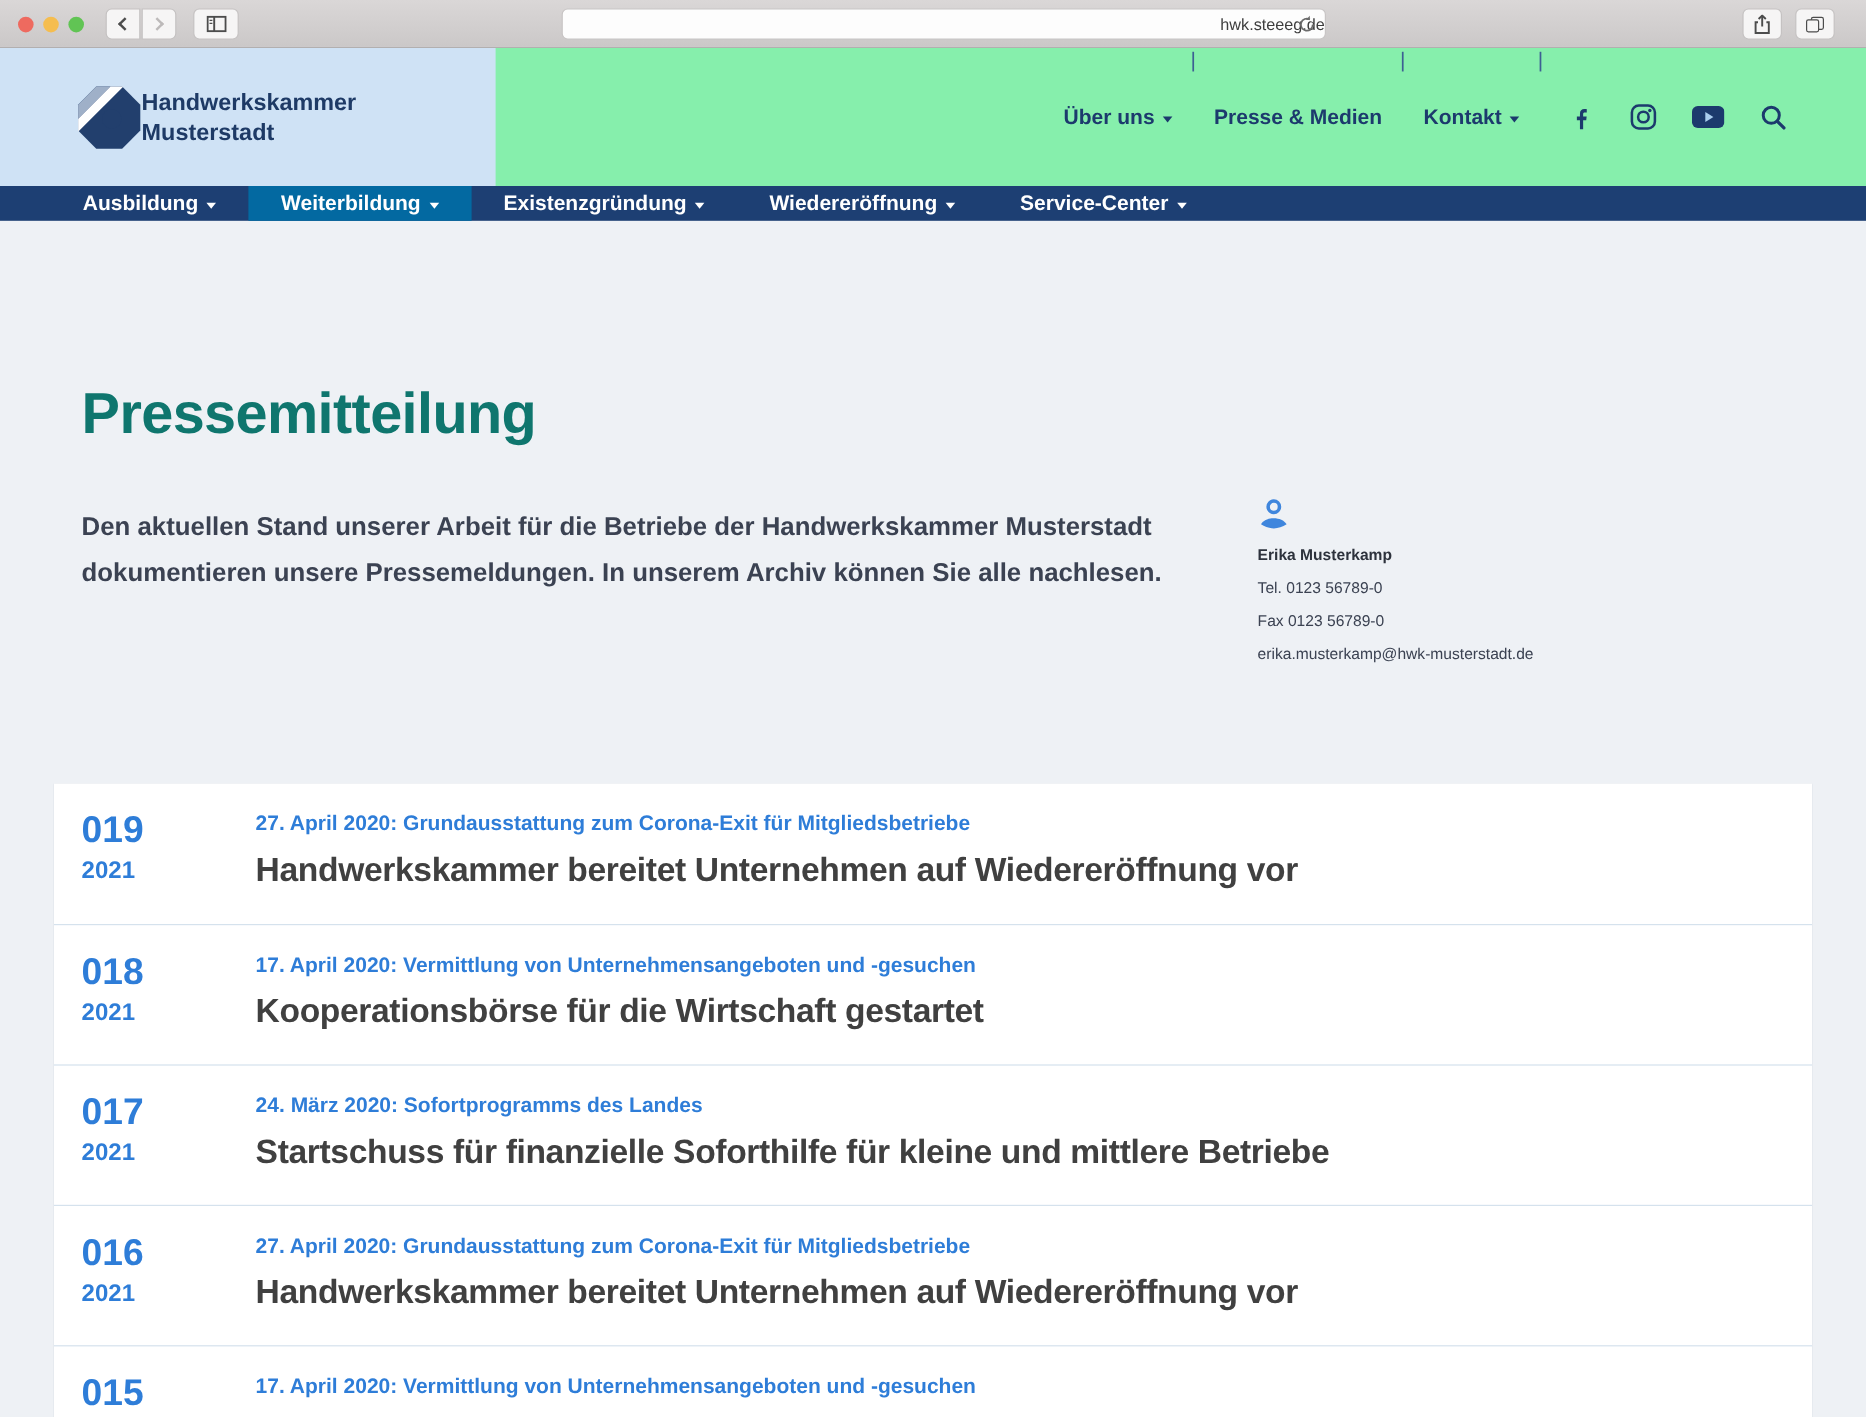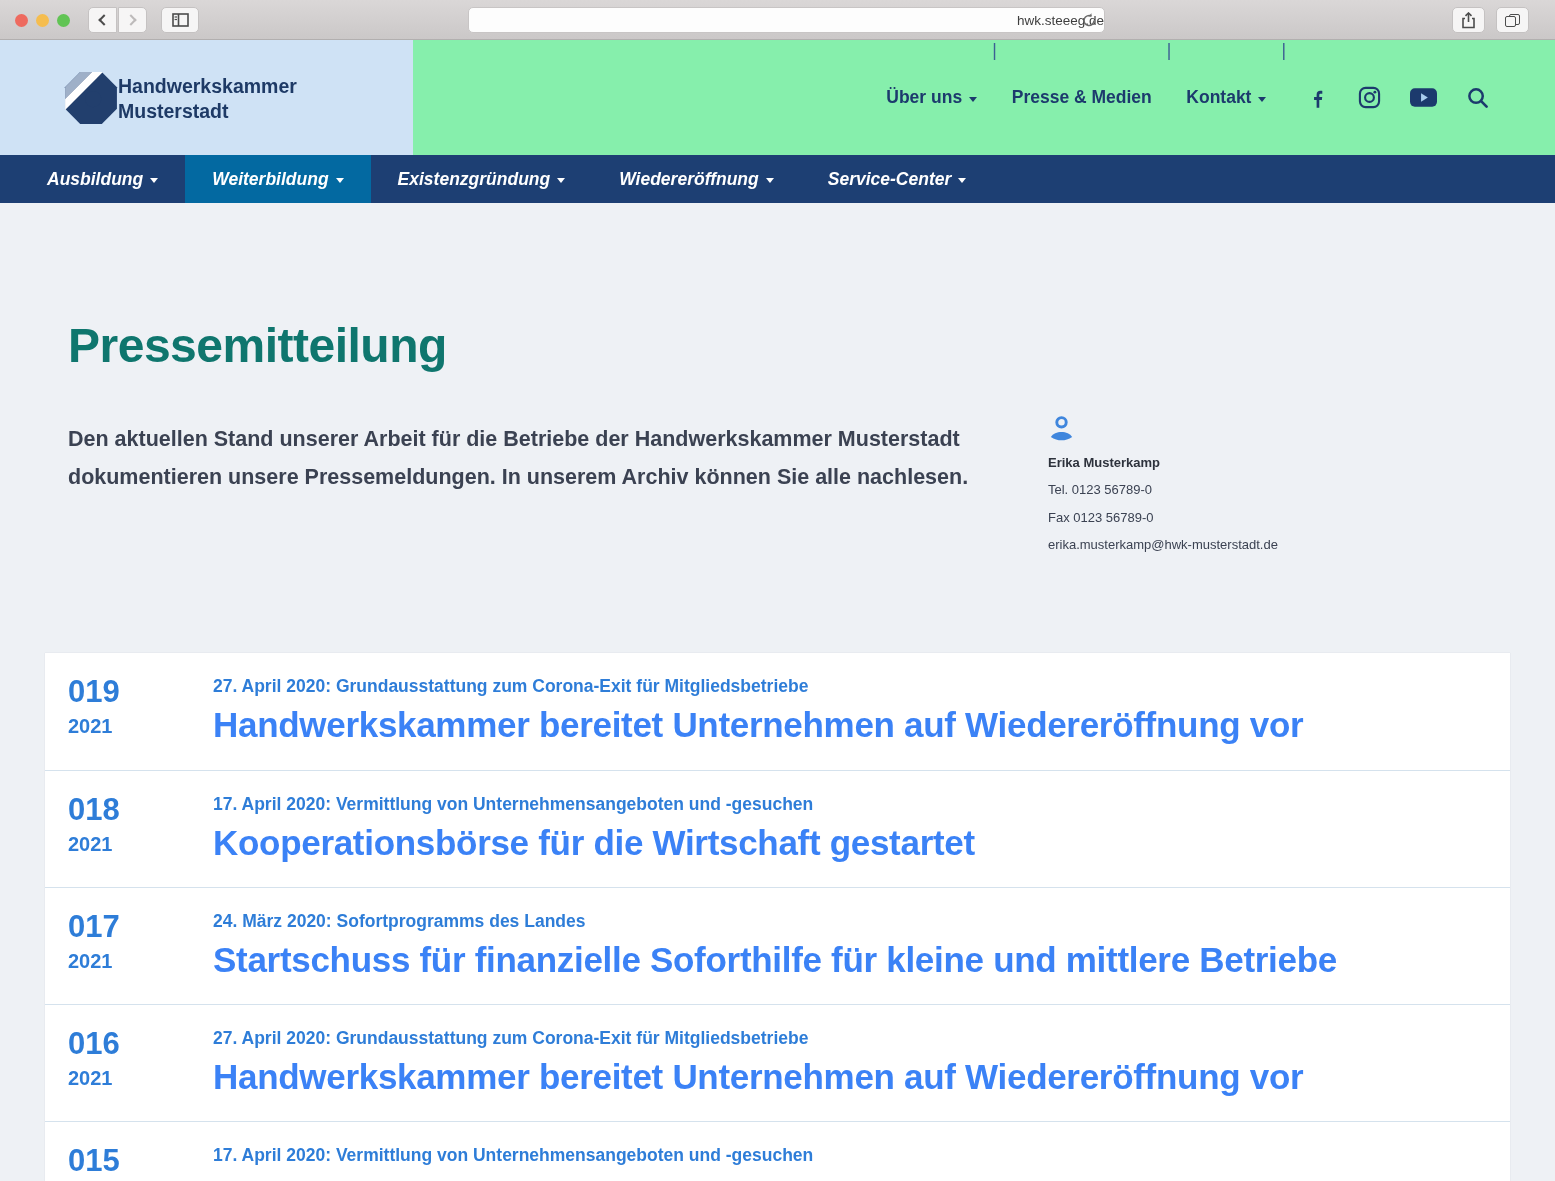--- a/index.html
+++ b/index.html
@@ -42,22 +42,22 @@
   .utility { position:absolute; top:0; height:115px; right:66px; display:flex; 
              gap:15px; font-size:17.5px; font-weight:600; color:#1c3a6d; }
   .utility .sep { color:#3d5f93; font-weight:400; }
   .util-item { display:flex; align-items:center; cursor:pointer; }
   .caret { width:0; height:0; border-left:4.5px solid transparent; border-right:4.5px solid transparent;
            border-top:5.5px solid currentColor; display:inline-block; margin-left:7px; margin-top:3px; }
   .soc { display:flex; align-items:center; margin-left:6px; cursor:pointer; }
   .soc + .soc { margin-left:14px; }
 
   
-  .mainnav { position:absolute; top:155px; left:0; width:1555px; height:48px; background:#1d3f73;
-             display:flex; padding-left:20px;font-style:italic; }
+  .mainnav { position:absolute; top:155px; left:0; width:1555px; height:29px; background:#1d3f73;
+             display:flex; padding-left:42px; }
   .nav-item { display:flex; align-items:center; padding:0 27px; color:#ffffff;
               font-size:17.5px; font-weight:600; cursor:pointer; }
   .nav-item.active { background:#0369a1; }
 
   
   .page-title { position:absolute; left:68px; top:318px; font-size:48px; line-height:56px;
                 font-weight:700; color:#0f766e; letter-spacing:-0.5px; }
   .intro { position:absolute; left:68px; top:420px; width:905px; font-size:21.5px;
            line-height:38px; font-weight:600; color:#3b4252; }
   .contact { position:absolute; left:1048px; top:415px; font-size:13px; color:#3b4252; }
@@ -67,21 +67,21 @@
 
   
   .card { position:absolute; left:45px; top:653px; width:1465px; height:600px;
           background:#ffffff; box-shadow:0 0 1px rgba(40,60,90,0.18); }
   .row { position:relative; height:117px; padding:22px 37px 0 168px; cursor:pointer; }
   .row + .row { border-top:1px solid #d5e2ed; }
   .numcol { position:absolute; left:23px; top:22px; width:130px; color:#2e7dd8; }
   .numcol .num { font-size:31px; font-weight:700; line-height:33px; }
   .numcol .year { font-size:20px; font-weight:700; line-height:24px; margin-top:6px; }
   .row .date { font-size:17.5px; font-weight:700; color:#2e7dd8; line-height:22px; }
-  .row .headline { font-size:35px; font-weight:700; color:#3b82f6; margin-top:11px;
+  .row .headline { font-size:28px; font-weight:700; color:#404040; margin-top:11px;
                    letter-spacing:-0.3px; line-height:34px; }
 </style>
 </head>
 <body>
 
 <div class="chrome">
   <span class="tl red"></span>
   <span class="tl yellow"></span>
   <span class="tl green"></span>
 

